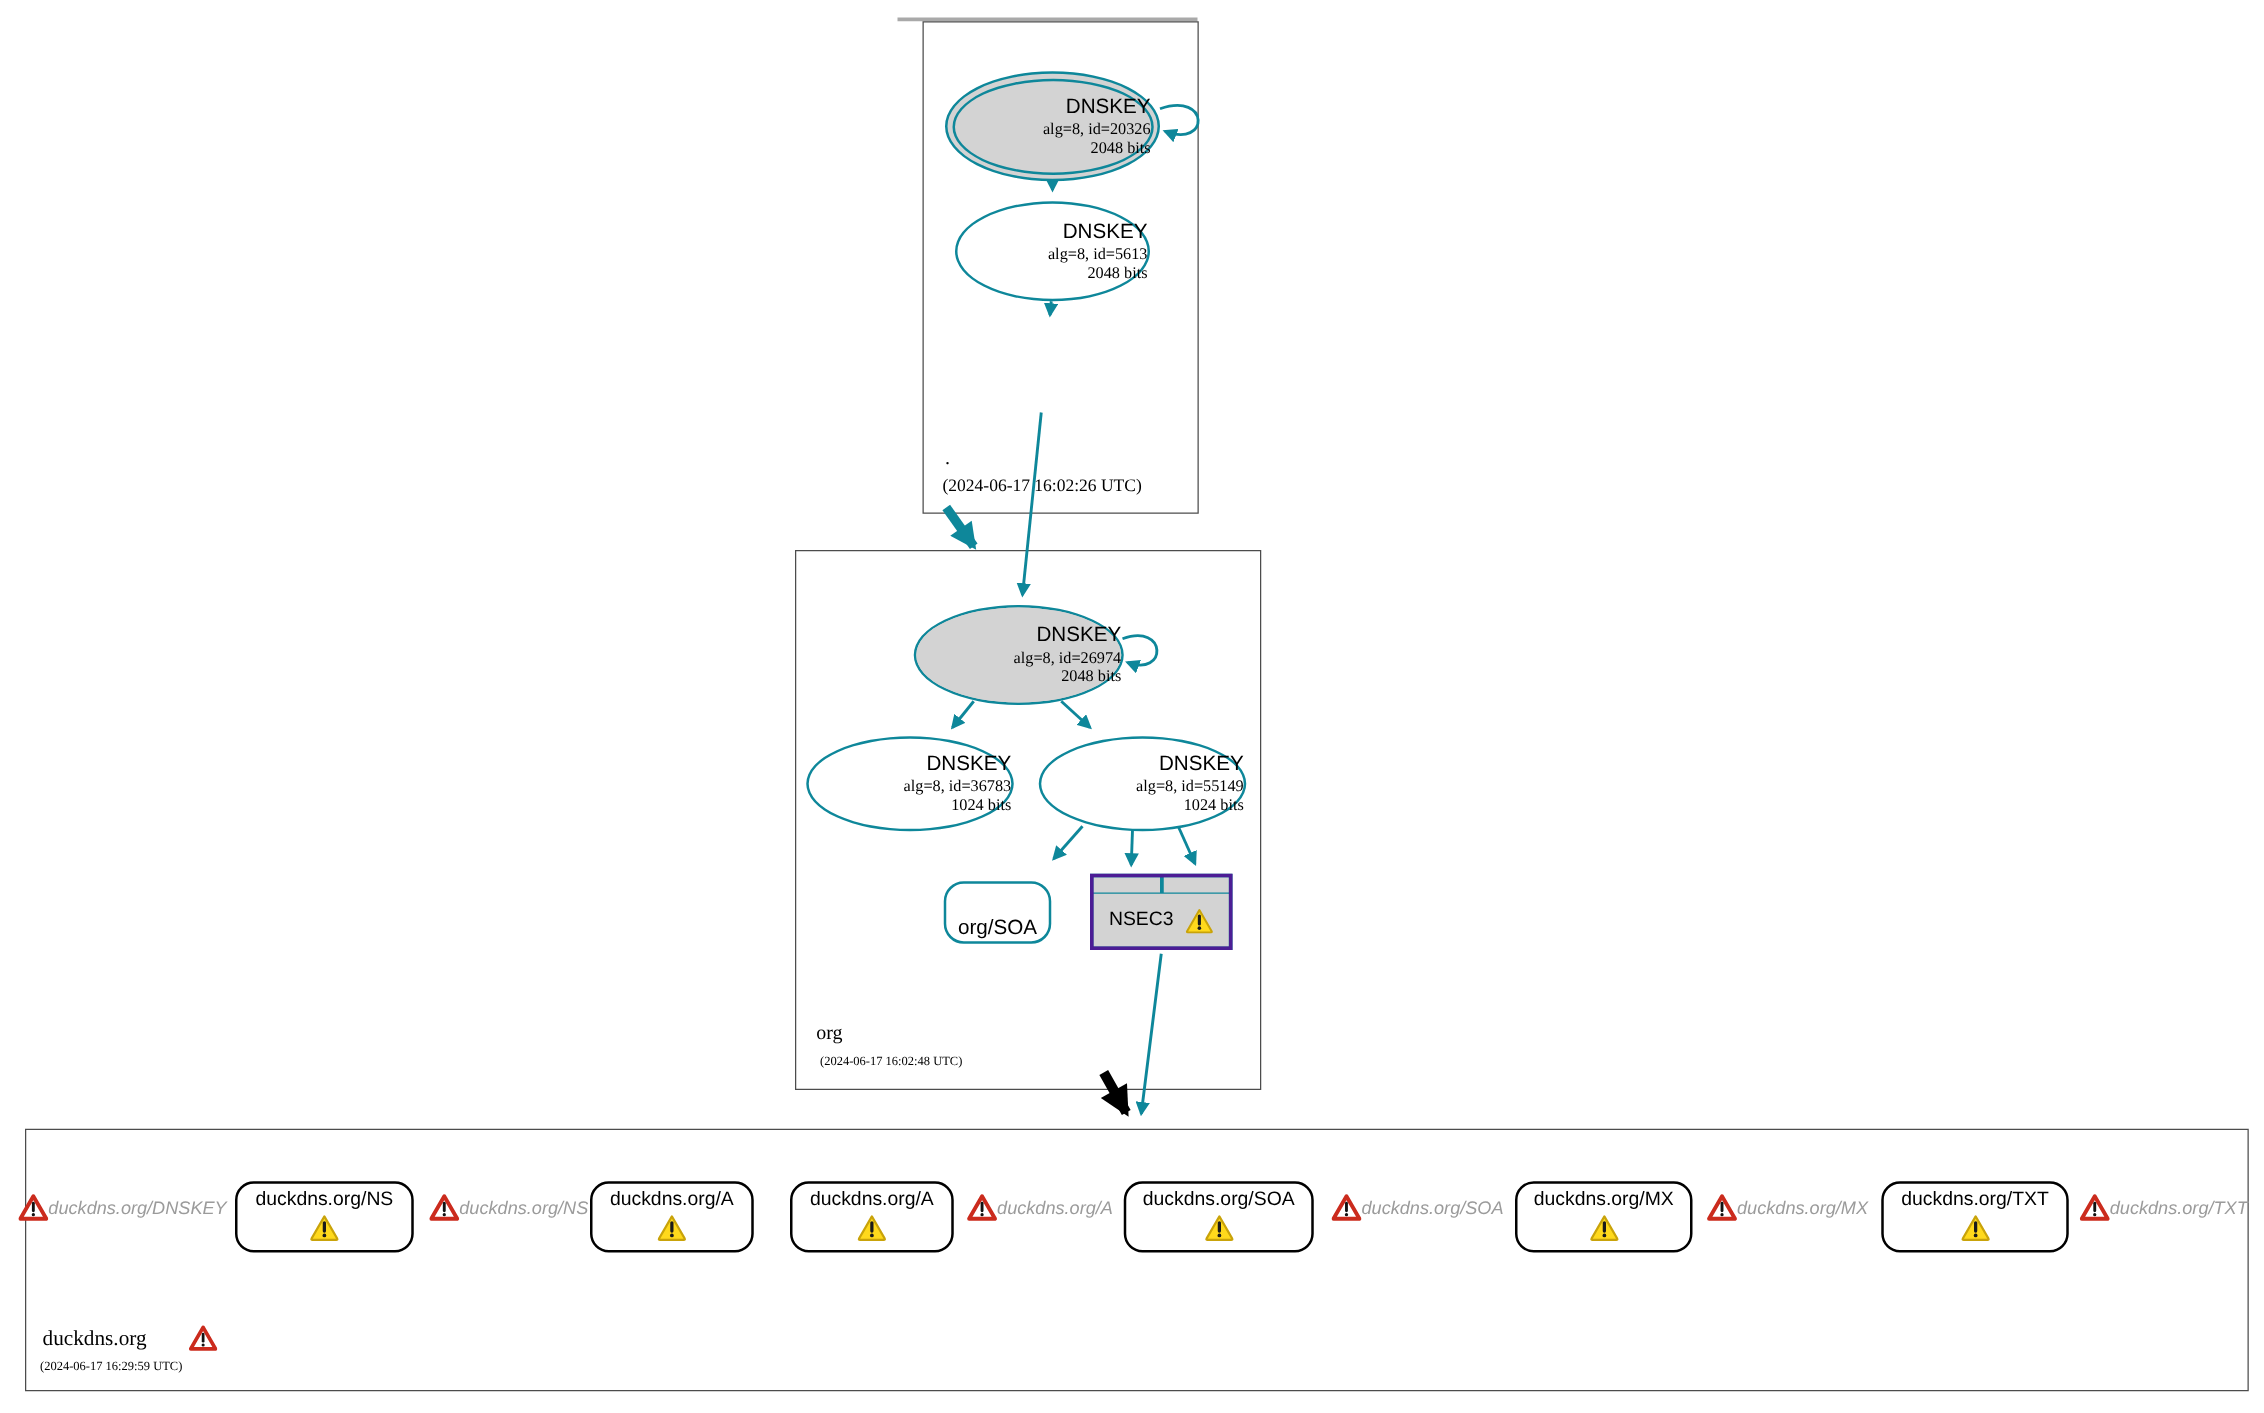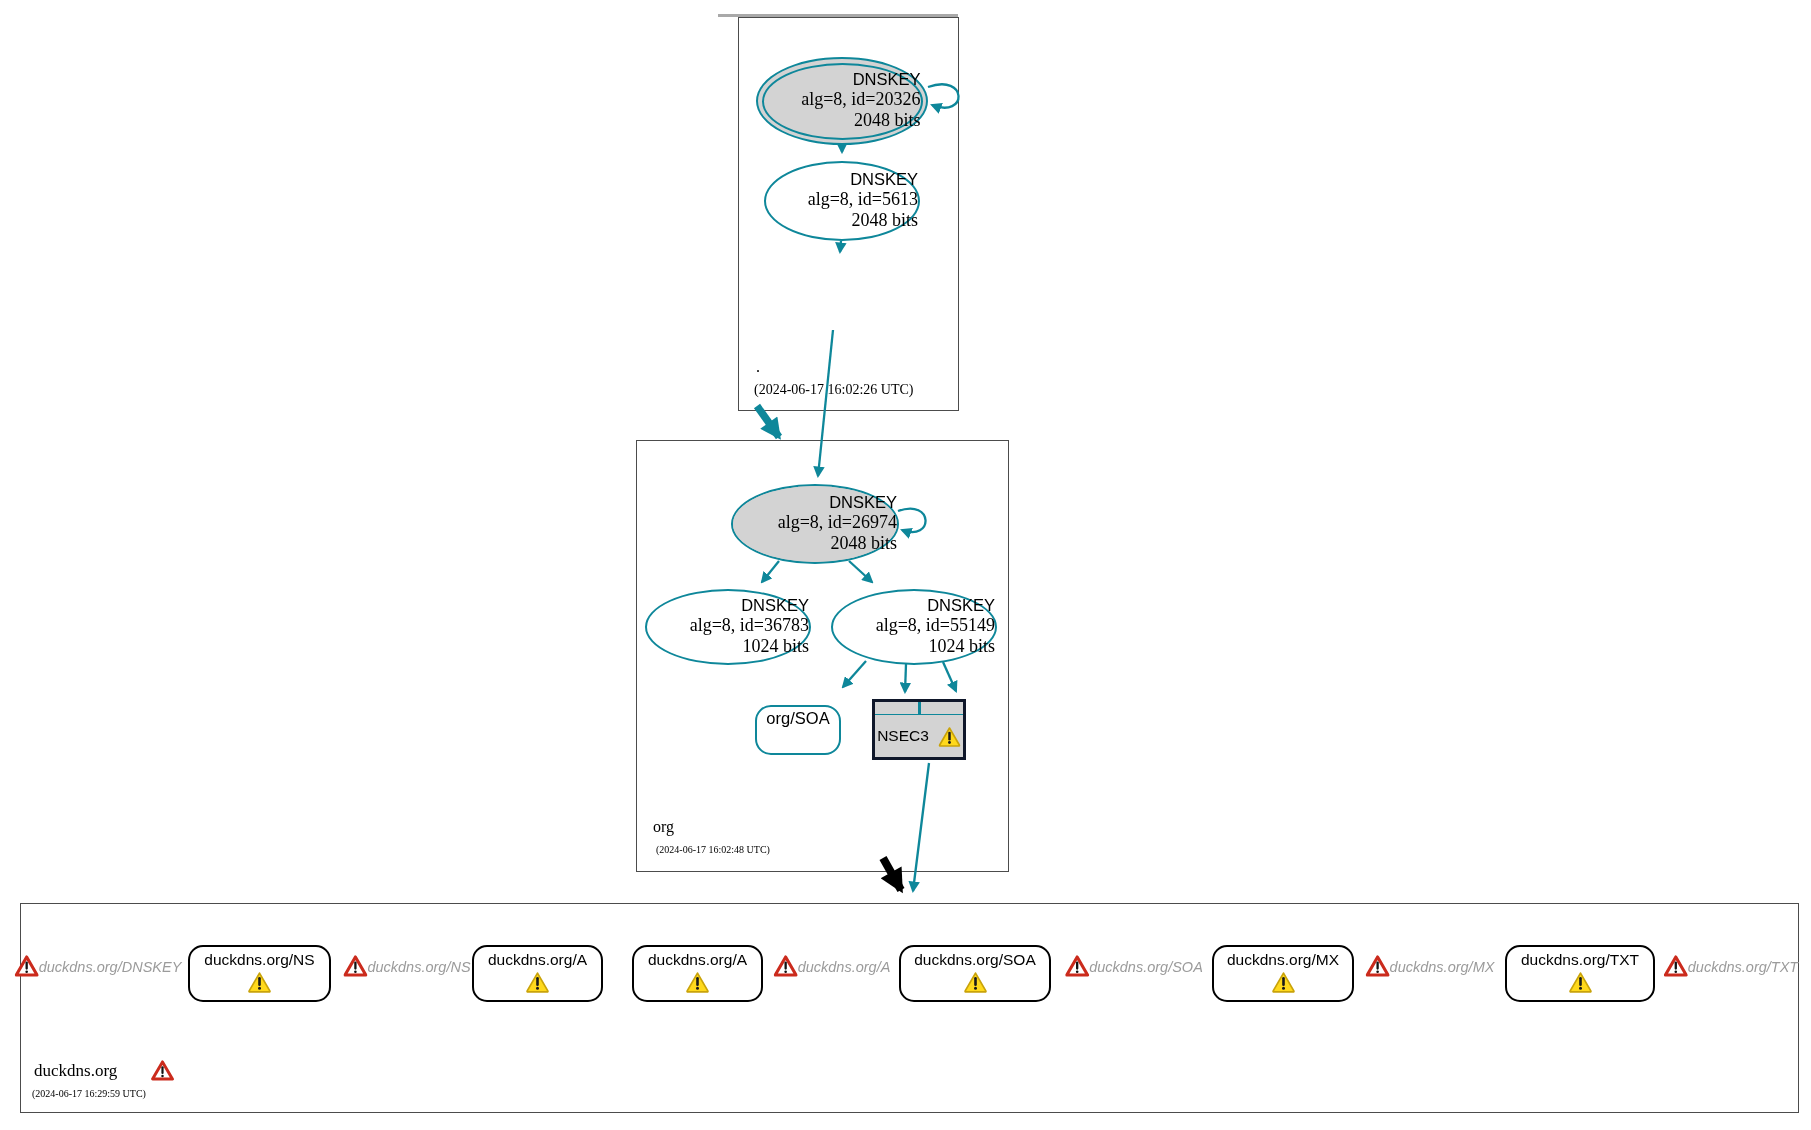--- a/index.html
+++ b/index.html
@@ -10,36 +10,36 @@
   .edges{position:absolute;left:0;top:0;z-index:1;pointer-events:none;}
 
   
   .ellipse{position:absolute;border:2.3px solid #0e879a;border-radius:50%;background:#fff;
            display:flex;align-items:center;justify-content:center;z-index:2;box-sizing:border-box;}
   .ellipse .inner{display:flex;flex-direction:column;align-items:flex-end;justify-content:center;
                   width:100%;height:100%;border-radius:50%;box-sizing:border-box;}
   .ellipse.sep{background:#d3d3d3;padding:3.5px;}
   .ellipse.sep .inner{border:2.3px solid #0e879a;background:#d3d3d3;}
   .n-title{font-size:16.5px;color:#000;line-height:1.15;}
-  .n-detail{font-family:"Liberation Serif",serif;font-size:18px;color:#000;line-height:1.22;}
+  .n-detail{font-family:"Liberation Serif",serif;font-size:13px;color:#000;line-height:1.22;}
 
   
   .rrset{position:absolute;height:57px;border:2.6px solid #000;border-radius:15px;background:#fff;
          display:flex;flex-direction:column;align-items:center;padding-top:3px;z-index:2;box-sizing:border-box;}
   .rrset-label{font-size:15.5px;color:#000;white-space:nowrap;line-height:1.35;}
-  .rrset.teal{border:2.2px solid #0e879a;border-radius:16px;height:50px;justify-content:flex-start;padding-top:0;}
+  .rrset.teal{border:2.2px solid #0e879a;border-radius:16px;height:50px;justify-content:flex-end;padding-top:0;}
   .rrset.teal .rrset-label{font-size:16.5px;}
 
   
   .errnode{position:absolute;transform:translateX(-50%);display:flex;flex-direction:row;
            align-items:center;z-index:2;}
   .errlabel{font-style:italic;font-size:14.5px;color:#9b9b9b;white-space:nowrap;margin-top:1px;}
 
   
-  .nsec3{position:absolute;width:94px;height:61px;border:3px solid #0f172a;background:#0e879a;
+  .nsec3{position:absolute;width:114px;height:61px;border:3px solid #4c1d95;background:#0e879a;
          display:flex;flex-direction:column;gap:1px;z-index:2;box-sizing:border-box;}
   .nsec3-row{display:flex;gap:3px;height:12px;flex:0 0 12px;}
   .nsec3-cell{flex:1;background:#d3d3d3;}
   .nsec3-body{flex:1;background:#d3d3d3;display:flex;align-items:center;justify-content:center;gap:9px;}
   .nsec3-label{font-size:15.5px;color:#000;}
 
   
   .zlabel{position:absolute;font-family:"Liberation Serif",serif;color:#000;z-index:2;white-space:nowrap;}
   .icon{display:block;}
   .row-label{display:flex;align-items:center;gap:34px;}

